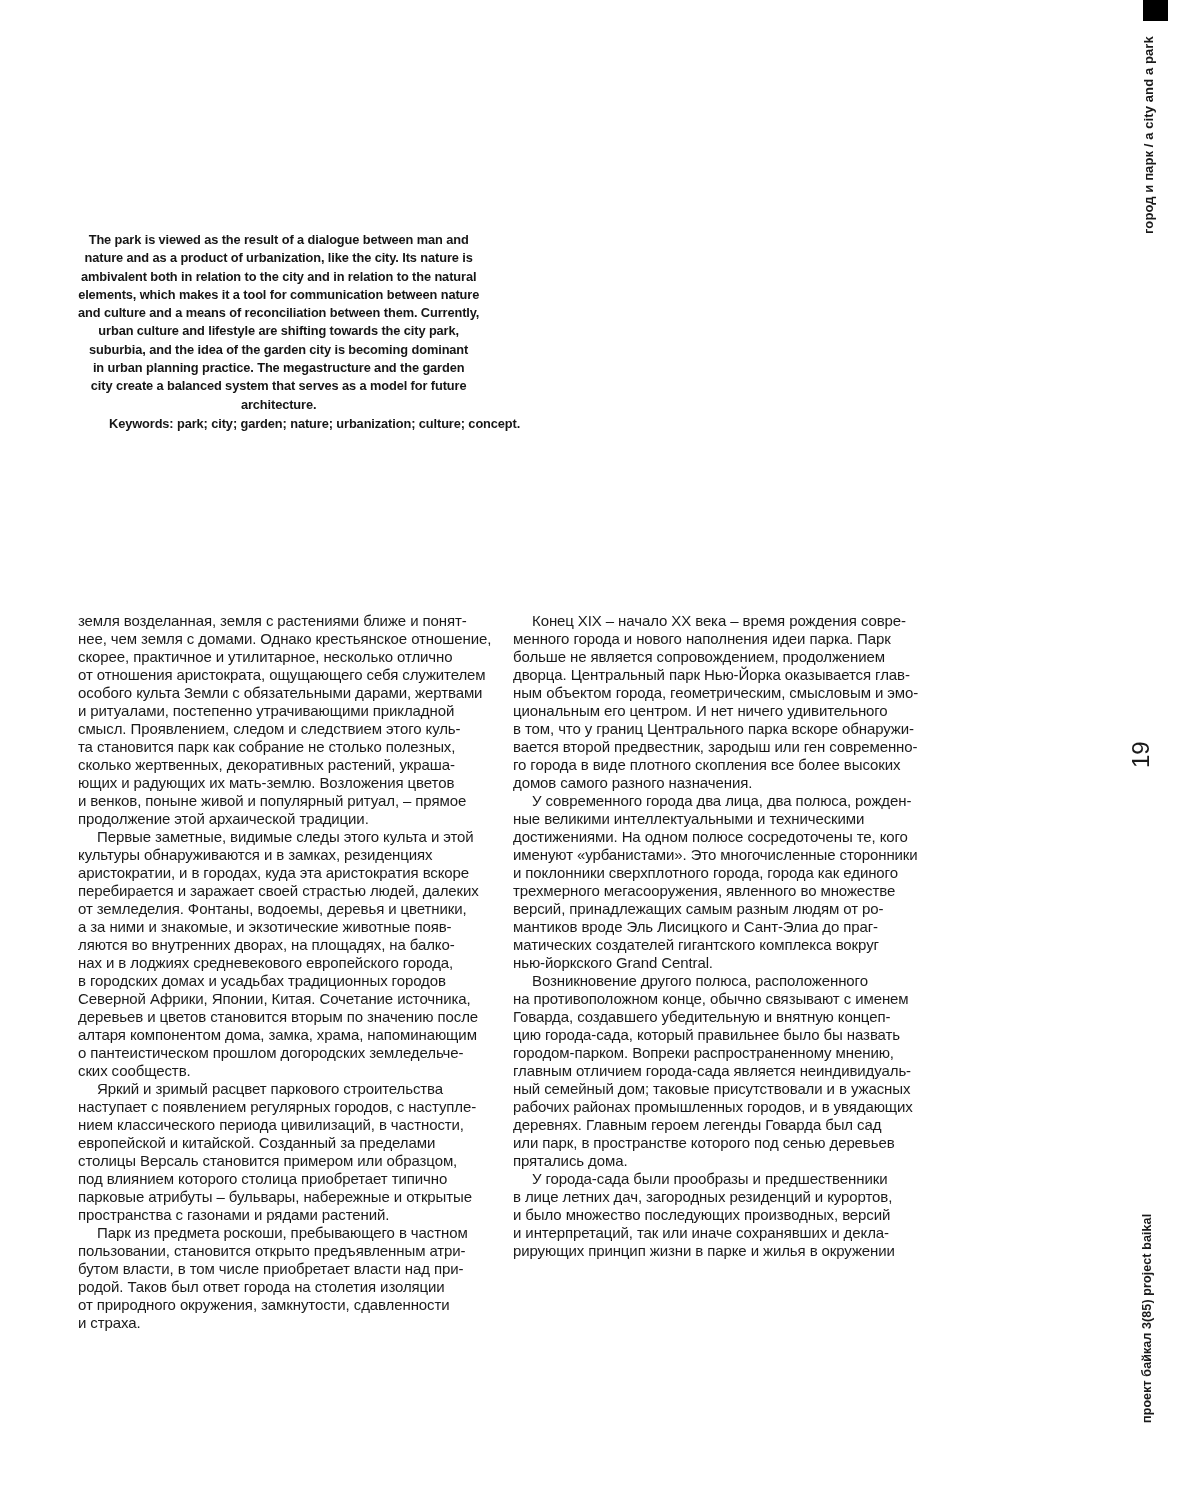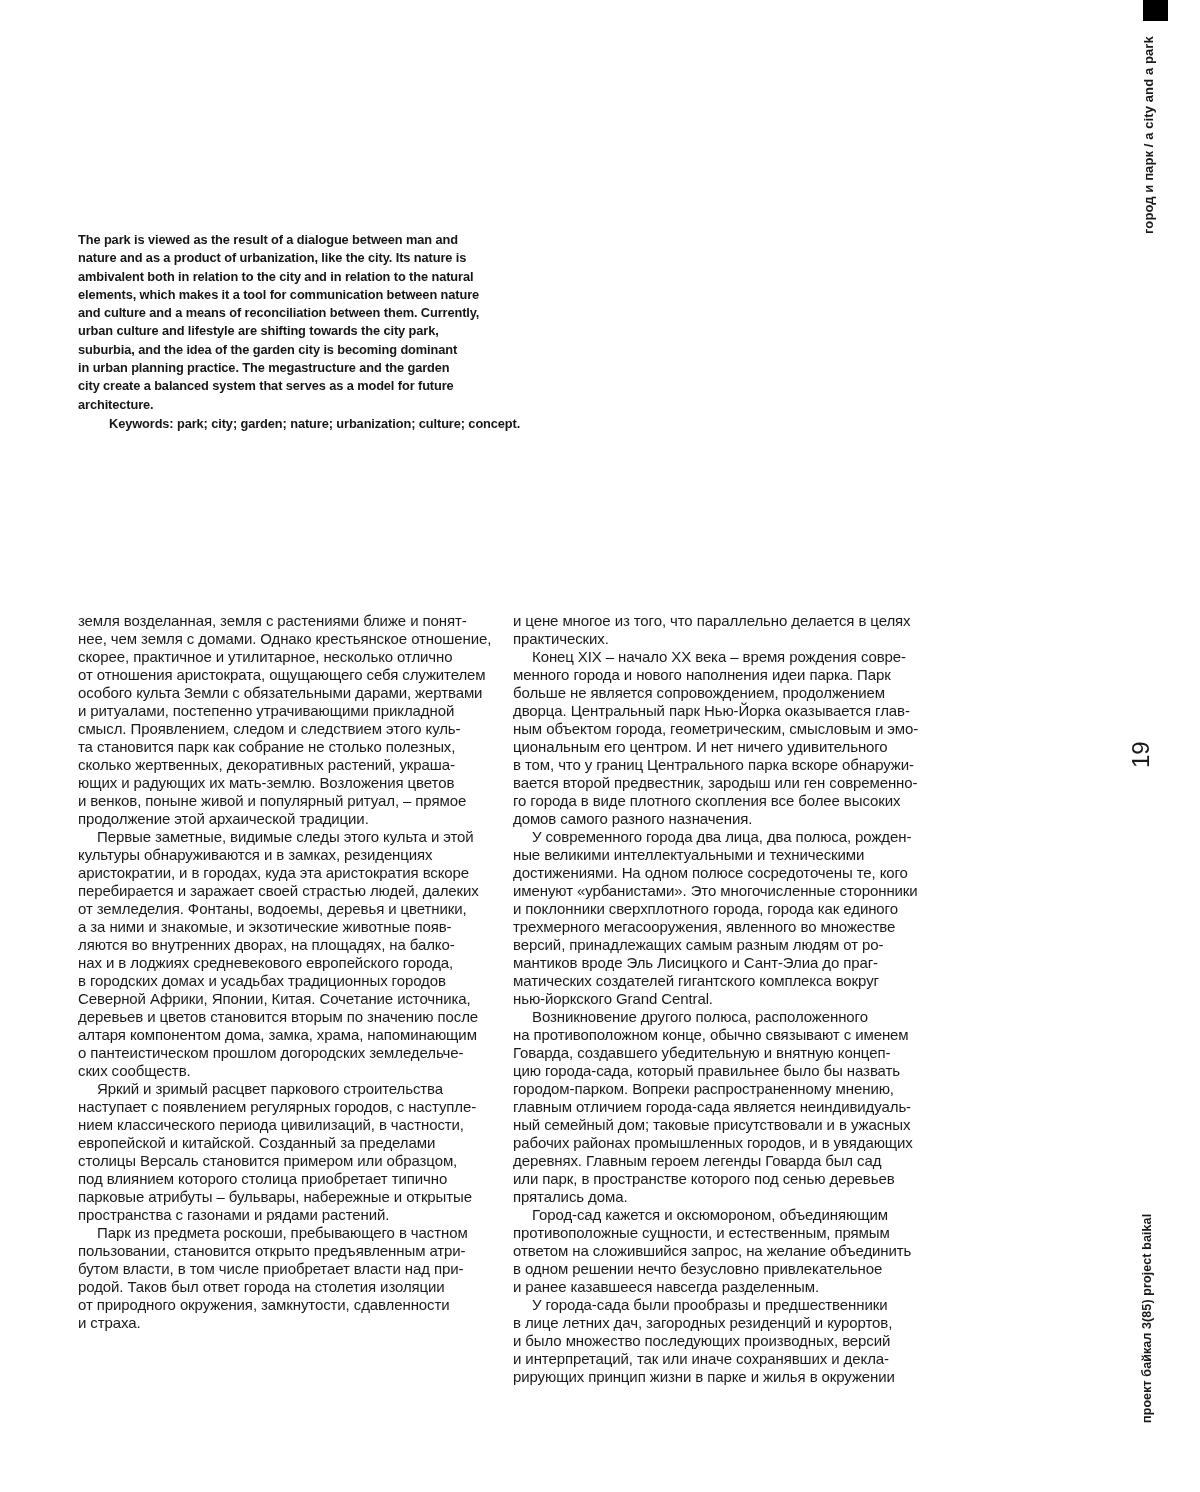--- a/index.html
+++ b/index.html
@@ -52,20 +52,21 @@
   .abstract {
     position: absolute;
     left: 78px;
     top: 231px;
     font-size: 12.8px;
     font-weight: 700;
     line-height: 18.3px;
     letter-spacing: -0.1px;
     white-space: pre;
     color: #161616;
+    text-align: center;
   }
   .keywords {
     position: absolute;
     left: 78px;
     top: 416px;
     font-size: 12.8px;
     font-weight: 700;
     letter-spacing: -0.1px;
     white-space: pre;
     color: #161616;
@@ -141,22 +142,20 @@
 парковые атрибуты – бульвары, набережные и открытые
 пространства с газонами и рядами растений.</div>
       <div class="para indent">Парк из предмета роскоши, пребывающего в частном
 пользовании, становится открыто предъявленным атри-
 бутом власти, в том числе приобретает власти над при-
 родой. Таков был ответ города на столетия изоляции
 от природного окружения, замкнутости, сдавленности
 и страха.</div>
     </div>
   <div class="col col-right" id="col-right">
-      <div class="para">и цене многое из того, что параллельно делается в целях
-практических.</div>
       <div class="para indent">Конец XIX – начало XX века – время рождения совре-
 менного города и нового наполнения идеи парка. Парк
 больше не является сопровождением, продолжением
 дворца. Центральный парк Нью-Йорка оказывается глав-
 ным объектом города, геометрическим, смысловым и эмо-
 циональным его центром. И нет ничего удивительного
 в том, что у границ Центрального парка вскоре обнаружи-
 вается второй предвестник, зародыш или ген современно-
 го города в виде плотного скопления все более высоких
 домов самого разного назначения.</div>
@@ -174,24 +173,19 @@
 на противоположном конце, обычно связывают с именем
 Говарда, создавшего убедительную и внятную концеп-
 цию города-сада, который правильнее было бы назвать
 городом-парком. Вопреки распространенному мнению,
 главным отличием города-сада является неиндивидуаль-
 ный семейный дом; таковые присутствовали и в ужасных
 рабочих районах промышленных городов, и в увядающих
 деревнях. Главным героем легенды Говарда был сад
 или парк, в пространстве которого под сенью деревьев
 прятались дома.</div>
-      <div class="para indent">Город-сад кажется и оксюмороном, объединяющим
-противоположные сущности, и естественным, прямым
-ответом на сложившийся запрос, на желание объединить
-в одном решении нечто безусловно привлекательное
-и ранее казавшееся навсегда разделенным.</div>
       <div class="para indent">У города-сада были прообразы и предшественники
 в лице летних дач, загородных резиденций и курортов,
 и было множество последующих производных, версий
 и интерпретаций, так или иначе сохранявших и декла-
 рирующих принцип жизни в парке и жилья в окружении</div>
     </div>
 </div>
 
 </body></html>

